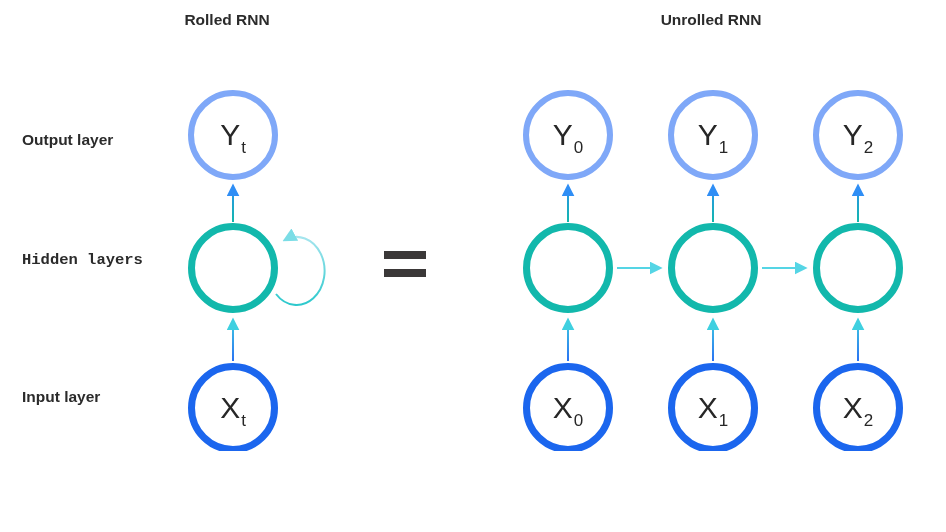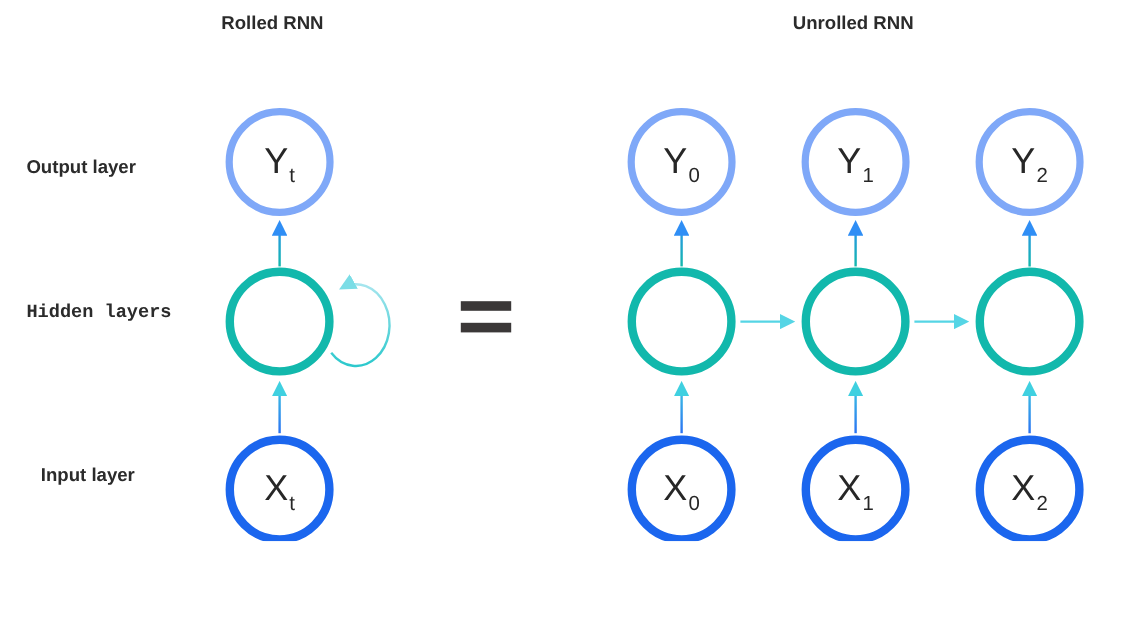--- a/index.html
+++ b/index.html
@@ -92,21 +92,21 @@
 
     <line x1="617" y1="268" x2="660" y2="268" stroke="#55d5e5" stroke-width="2" marker-end="url(#mLight)"></line>
     <line x1="762" y1="268" x2="805" y2="268" stroke="#55d5e5" stroke-width="2" marker-end="url(#mLight)"></line>
   </svg>
 
   <div class="title" style="left:227px;">Rolled RNN</div>
   <div class="title" style="left:701px;margin-left:10px;">Unrolled RNN</div>
 
   <div class="row-label" style="top:121px;margin-top:10px;">Output layer</div>
   <div class="row-label" style="top:251px;font-family:Liberation Mono, monospace;">Hidden layers</div>
-  <div class="row-label" style="top:388px;margin-left:12px;">Input layer</div>
+  <div class="row-label" style="top:388px;">Input layer</div>
 
   <div class="equals">
     <div class="bar"></div>
     <div class="bar"></div>
   </div>
 
   <div class="node node-output" style="left:188px;top:90px;">
     <div class="node-label">
       <span>Y</span>
       <span class="node-sub">t</span>

